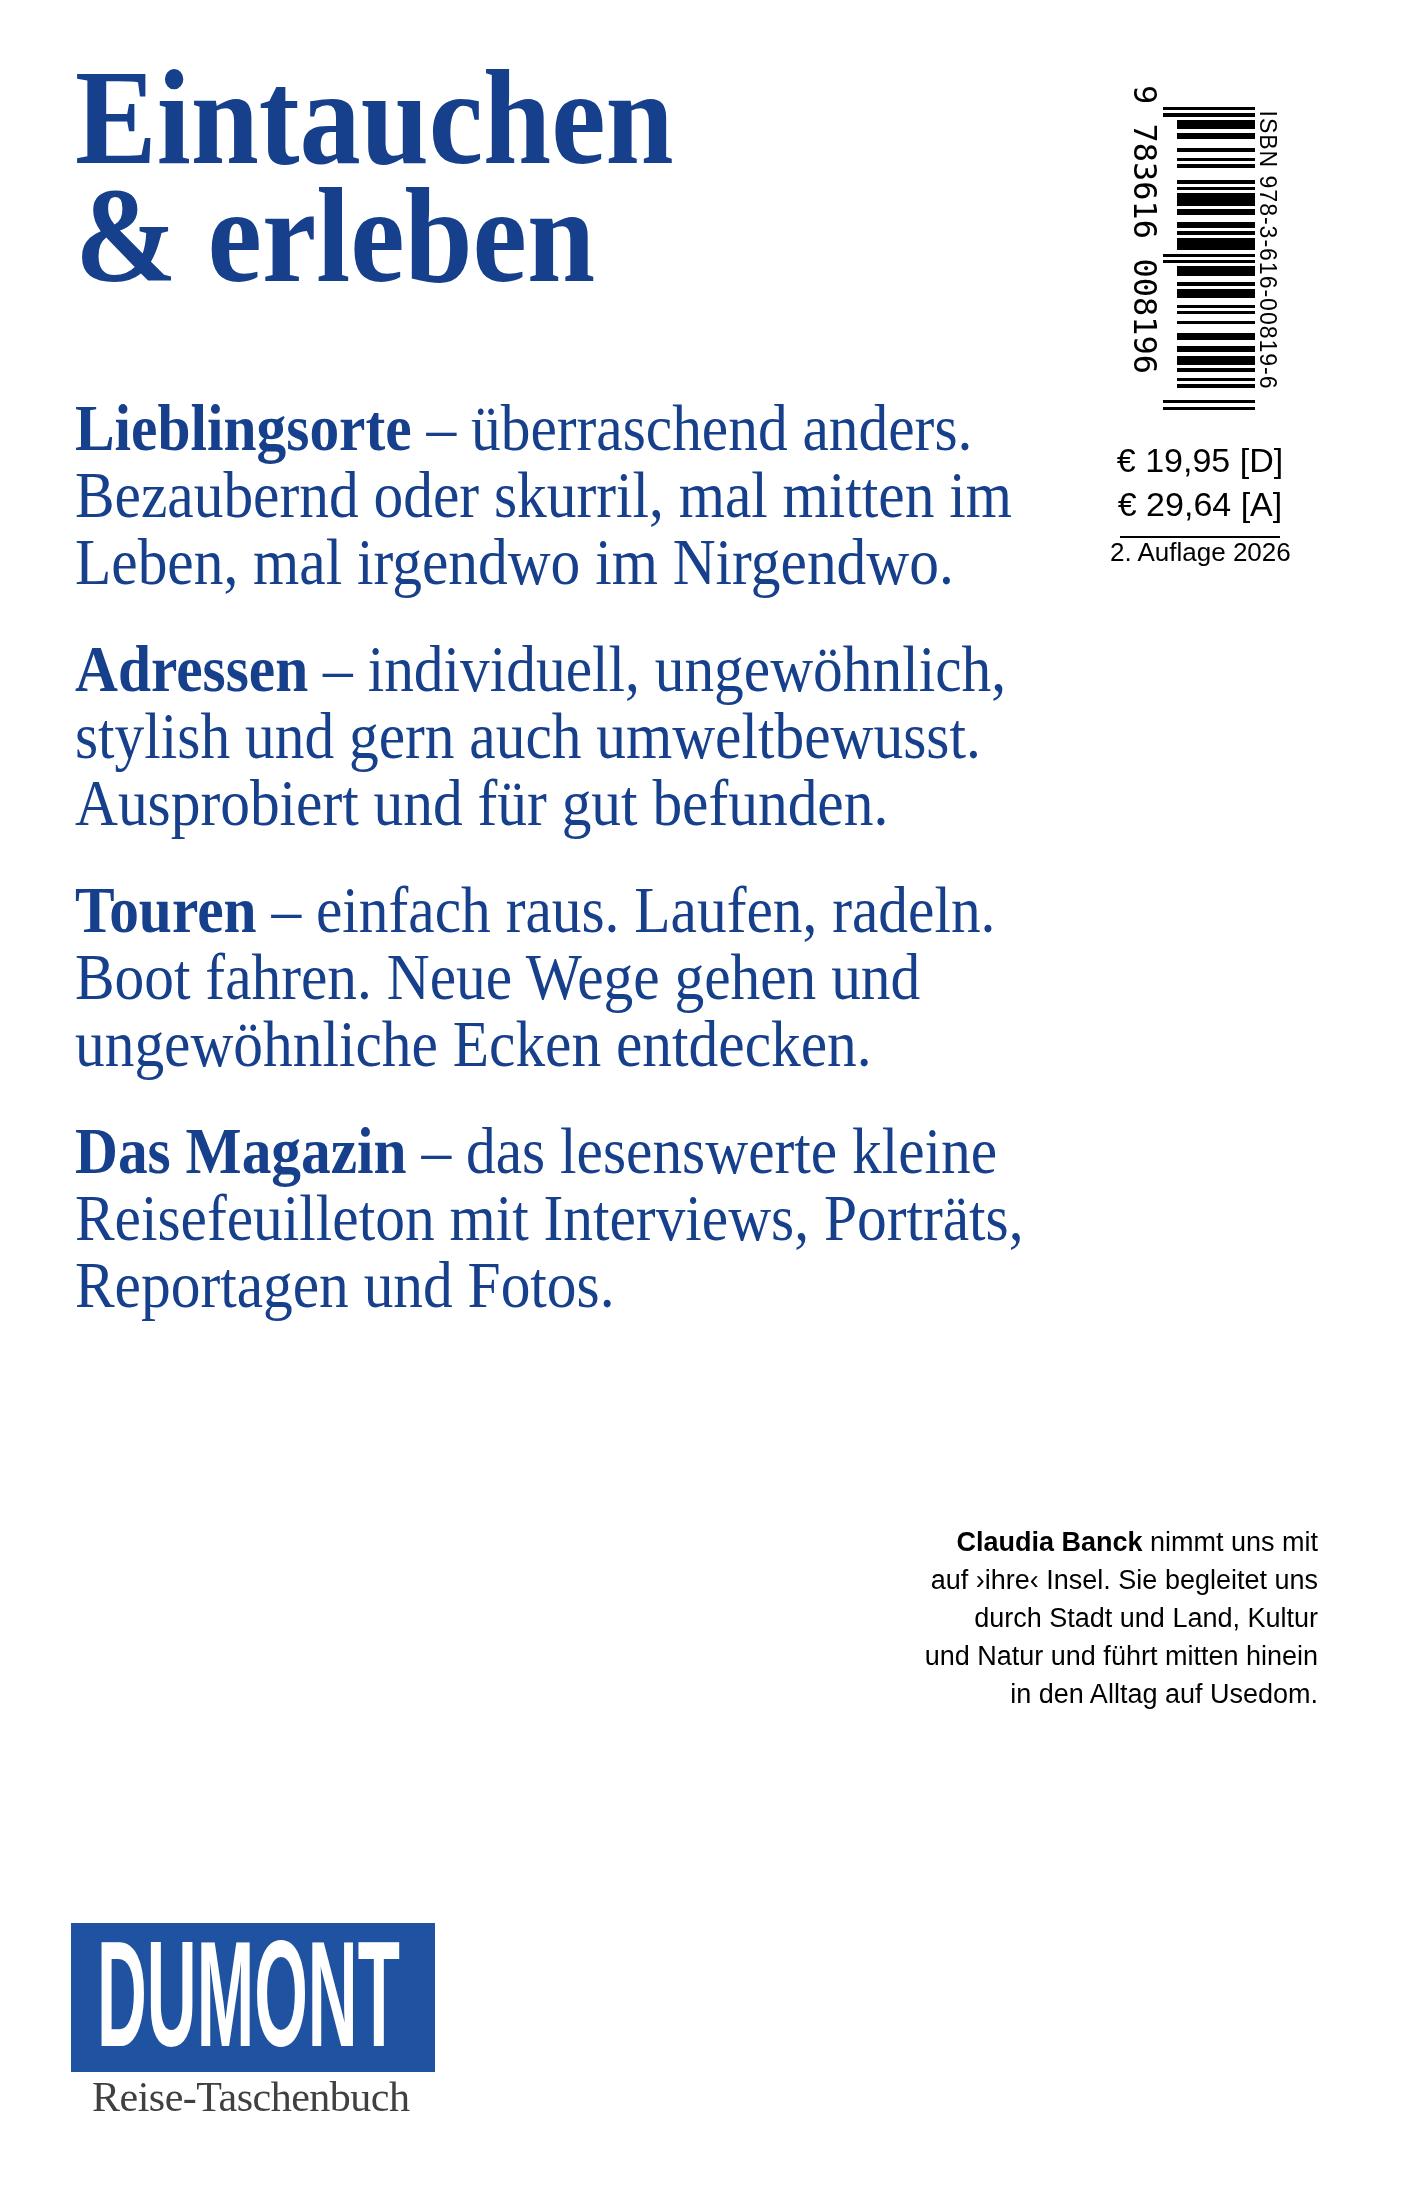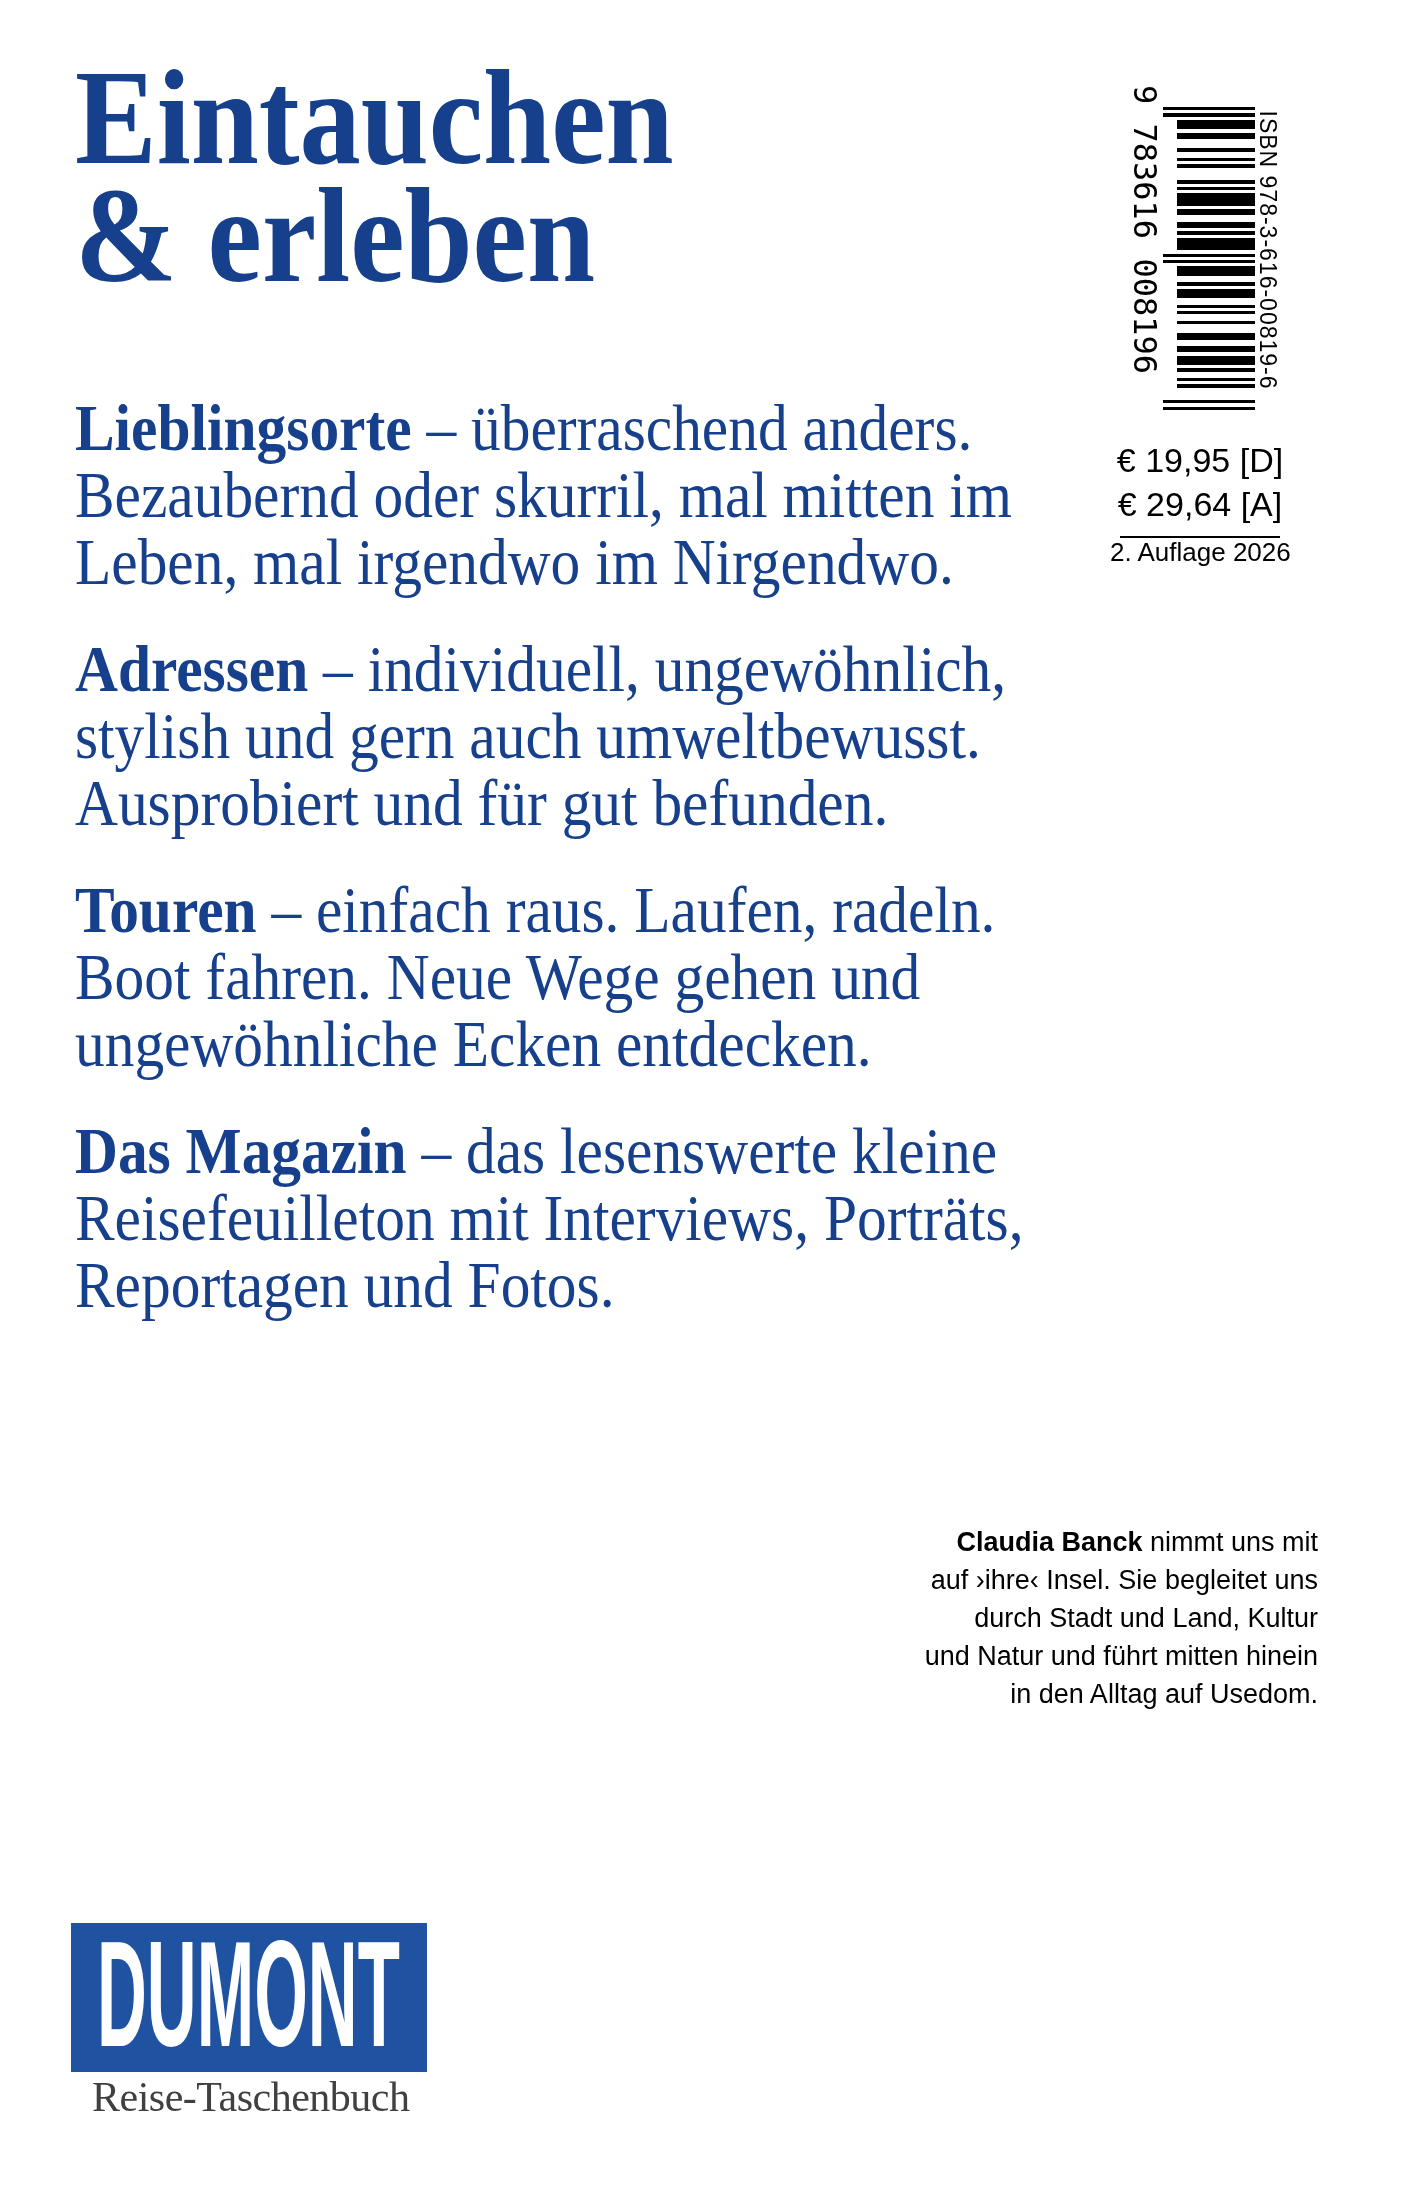--- a/index.html
+++ b/index.html
@@ -68,21 +68,21 @@
   .author-note{
     position:absolute;right:99px;top:1523px;
     font-family:"Liberation Sans","DejaVu Sans",sans-serif;
     font-size:27px;line-height:38px;color:#000;
     text-align:right;white-space:nowrap;
   }
   .author-note strong{font-weight:bold;}
   
   .logo-box{
     position:absolute;left:71px;top:1923px;width:356px;height:149px;
-    background:#2052a2;overflow:hidden;
+    background:#2052a2;overflow:hidden;padding-left:8px;
   }
   .logo-text{
     position:absolute;left:26px;top:-4px;
     font-family:"Liberation Sans","DejaVu Sans",sans-serif;
     font-weight:bold;font-size:150px;line-height:150px;
     color:#ffffff;white-space:nowrap;
     transform:scaleX(0.46);transform-origin:0 0;
   }
   .series-label{
     position:absolute;left:92px;top:2076px;

